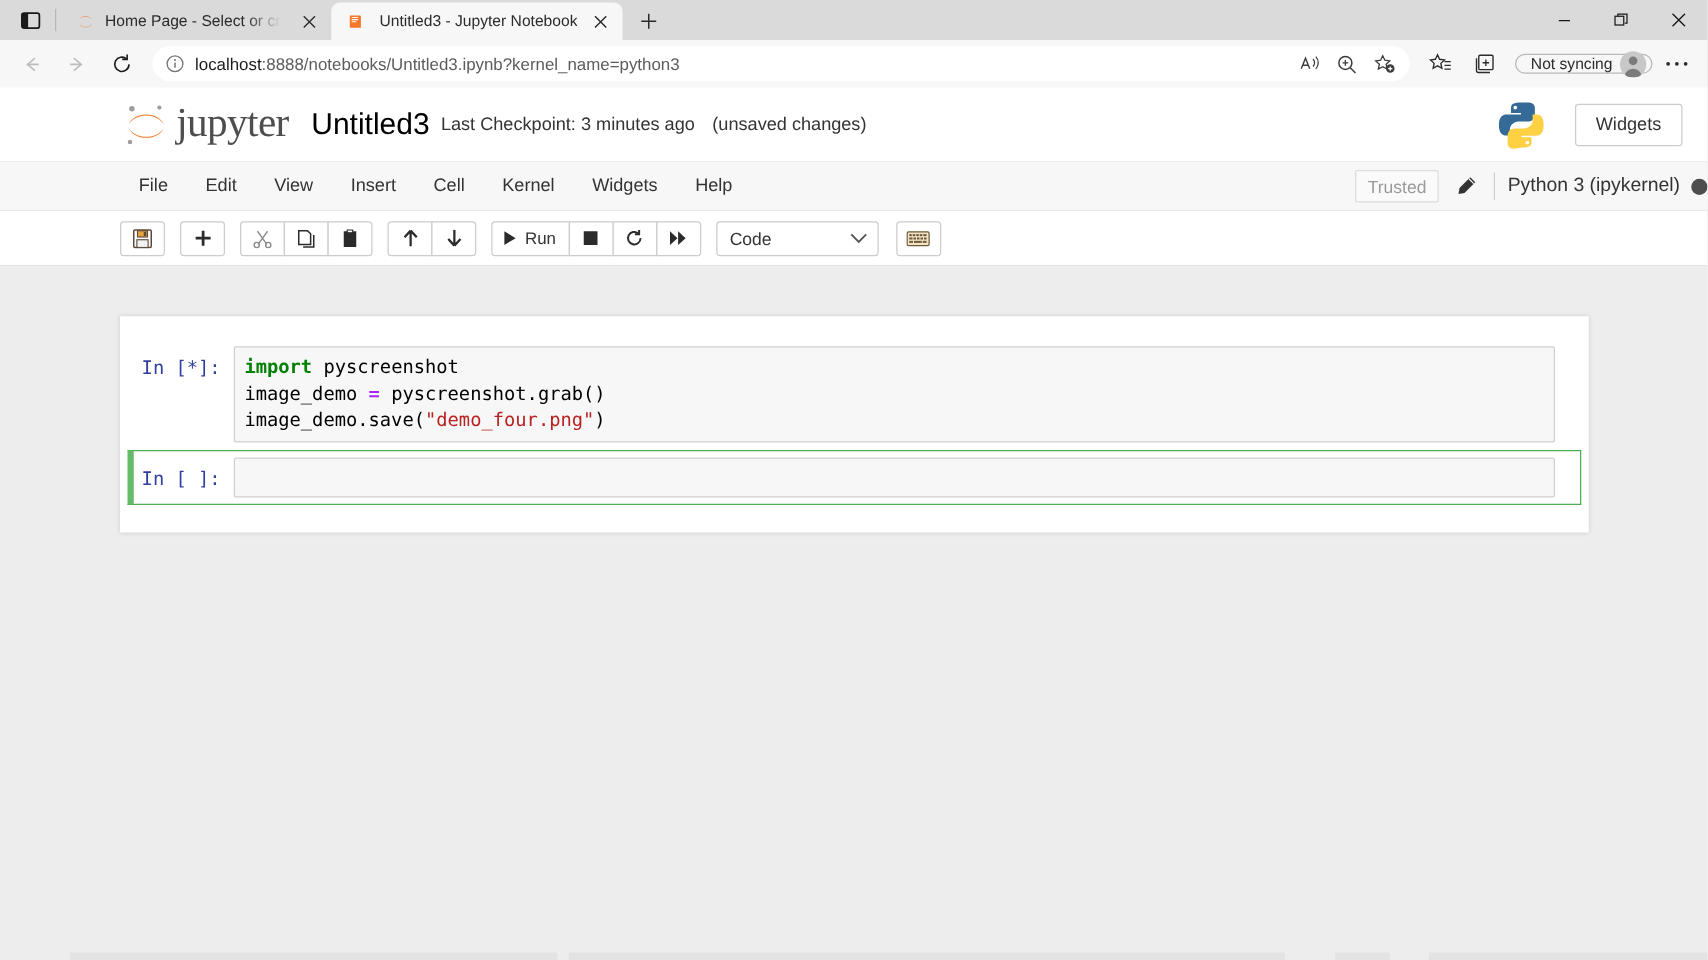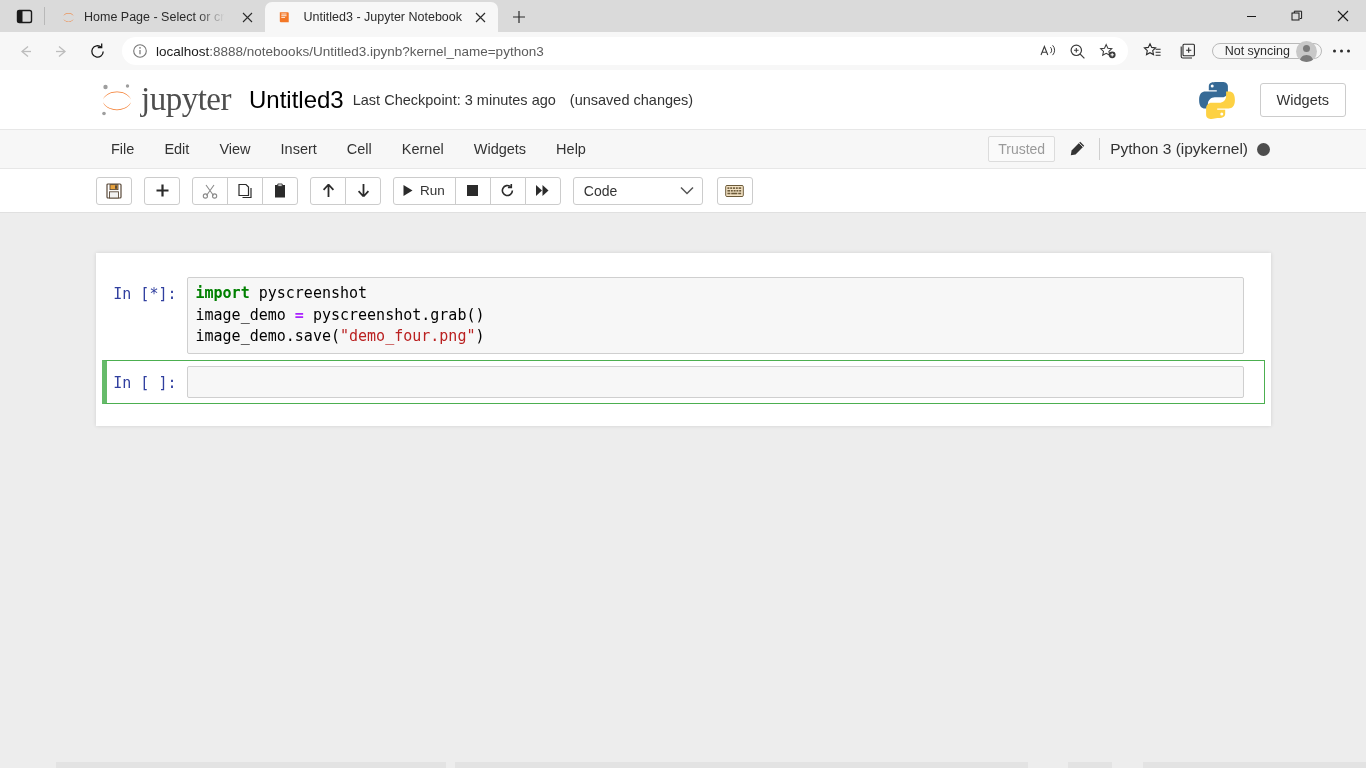--- a/index.html
+++ b/index.html
@@ -105,21 +105,21 @@
   .unsaved { font-size: 14.5px; color: #333; margin-left: 14px; }
   .hdr-right { margin-left: auto; display: flex; align-items: center; gap: 22px; }
   .logout-btn {
     border: 1px solid #cccccc; background: #fff; border-radius: 3px;
     padding: 8px 16px; font-size: 14.5px; color: #333;
     font-family: "Liberation Sans", sans-serif;
   }
 
   .jp-menubar {
     height: 39px; background: #f7f7f7; border-bottom: 1px solid #e7e7e7;
-    display: flex; align-items: center; padding-left: 96px; padding-right: 96px;
+    display: flex; align-items: center; padding-left: 96px; 
   }
   .menu-item {
     font-size: 14.5px; color: #333; padding: 9px 15px;
   }
   .menu-right { margin-left: auto; display: flex; align-items: center; gap: 0; }
   .trusted-box {
     border: 1px solid #dcdcdc; color: #9a9a9a; font-size: 14px;
     padding: 4px 9px; border-radius: 2px; background: #fafafa;
   }
   .pencil-btn { padding: 0 13px; display: flex; align-items: center; }

